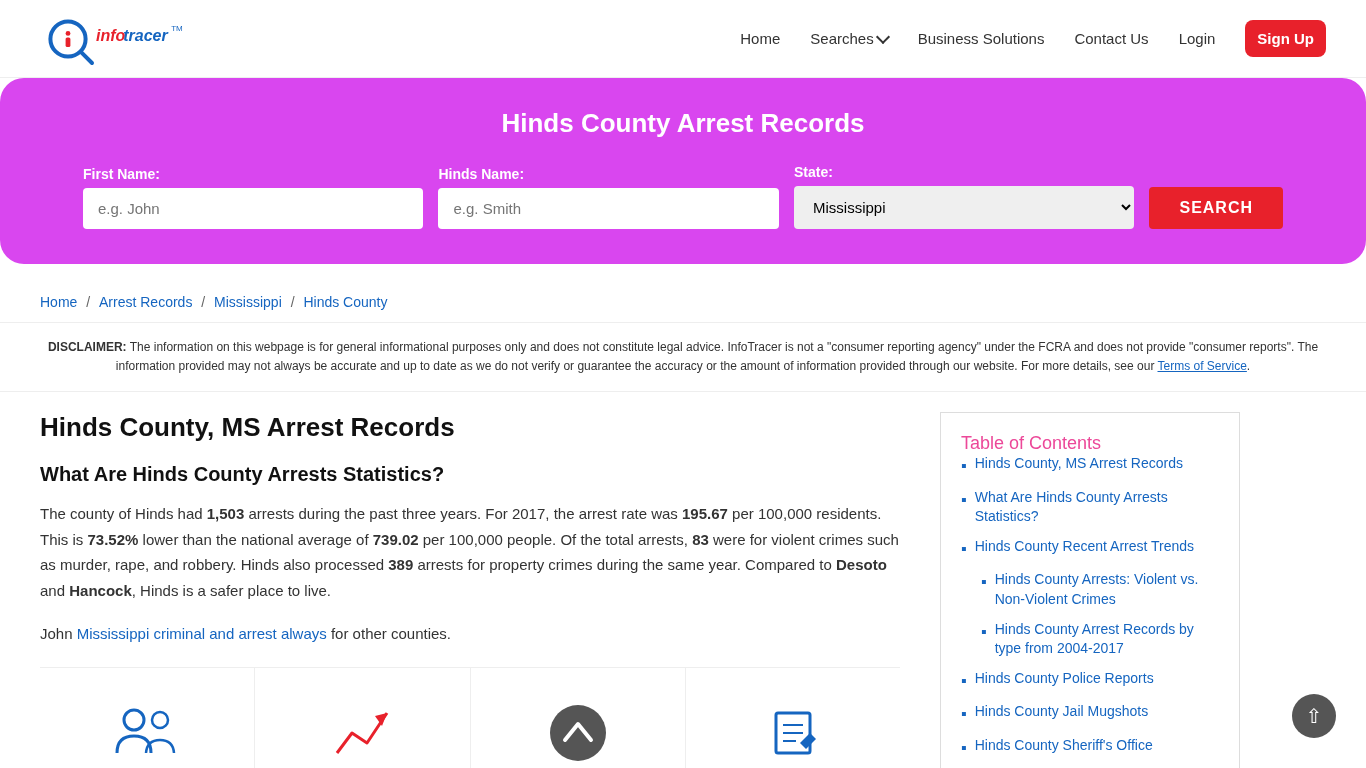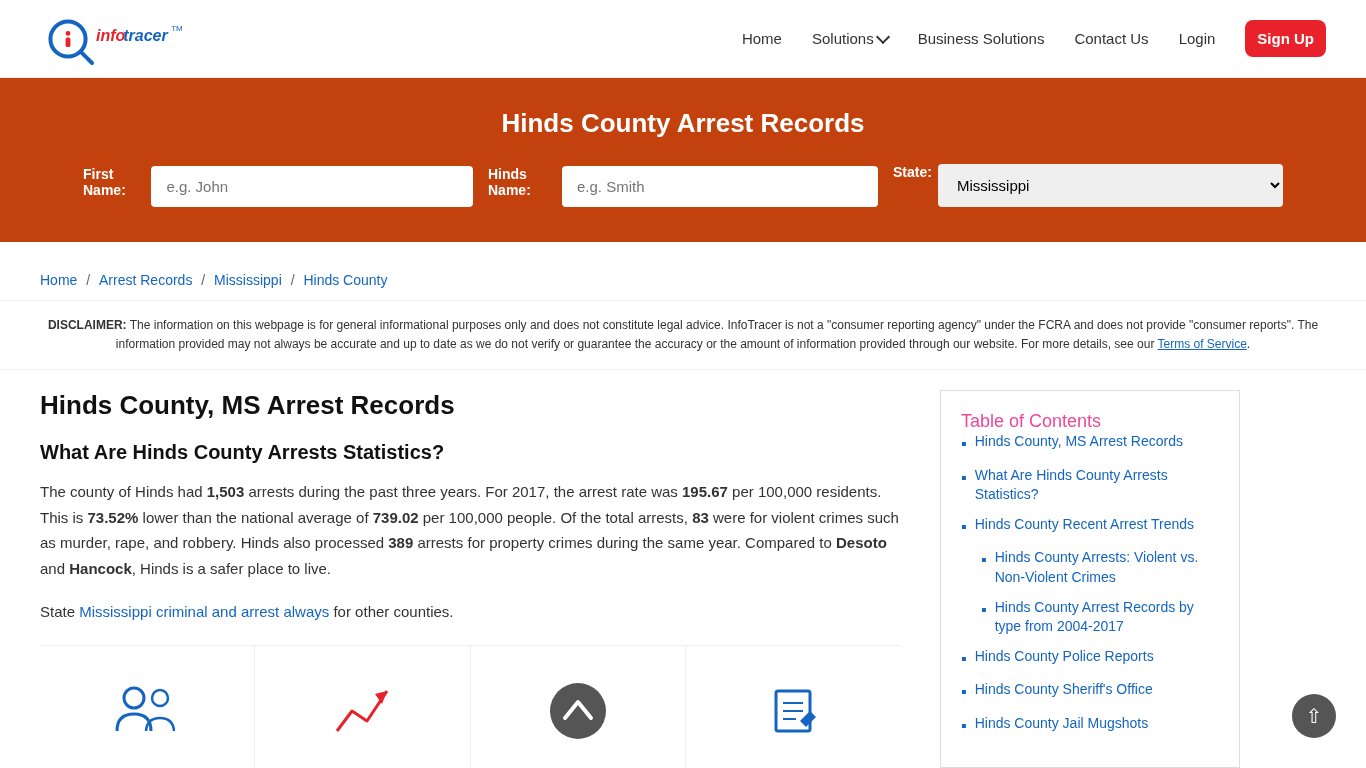--- a/index.html
+++ b/index.html
@@ -49,40 +49,41 @@
       border-radius: 8px;
       font-size: 15px;
       font-weight: bold;
       text-decoration: none;
       border: none;
       cursor: pointer;
     }
 
     
     .search-banner {
-      background: #c2410c;
+      background: #d946ef;
       padding: 30px 40px 35px;
+      border-radius: 24px;
     }
     .search-banner h1 {
       color: #fff;
       text-align: center;
       font-size: 26px;
       font-weight: bold;
       margin-bottom: 25px;
     }
     .search-form {
       display: flex;
       align-items: flex-end;
       gap: 15px;
       max-width: 1200px;
       margin: 0 auto;
     }
     .form-group {
       display: flex;
-      flex-direction: row;
+      flex-direction: column;
       gap: 6px;
     }
     .form-group label {
       color: #fff;
       font-size: 14px;
       font-weight: bold;
     }
     .form-group.fname { flex: 1; }
     .form-group.lname { flex: 1; }
     .form-group.state { flex: 1; }
@@ -283,21 +284,21 @@
 
       <text x="70" y="38" font-family="Arial" font-size="20" font-weight="bold" font-style="italic" fill="#e8212b">info</text>
       <text x="104" y="38" font-family="Arial" font-size="20" font-weight="bold" font-style="italic" fill="#1565c0">tracer</text>
       <text x="164" y="25" font-family="Arial" font-size="10" fill="#1565c0">TM</text>
     </svg>
   </div>
 
   <nav class="nav">
     <a href="#" class="nav-link">Home</a>
     <div class="searches-item">
-      <span>Solutions</span>
+      <span>Searches</span>
       <span class="chevron"></span>
     </div>
     <a href="#">Business Solutions</a>
     <a href="#">Contact Us</a>
     <a href="#" class="login-link">Login</a>
     <a href="#" class="signup-btn">Sign Up</a>
   </nav>
 </header>
 
 <section class="search-banner">
@@ -308,20 +309,21 @@
       <input type="text" placeholder="e.g. John" style="">
     </div>
     <div class="form-group lname">
       <label>Hinds Name:</label>
       <input type="text" placeholder="e.g. Smith" style="">
     </div>
     <div class="form-group state">
       <label>State:</label>
       <select id="state-select"><option value="Alabama">Alabama</option><option value="Alaska">Alaska</option><option value="Arizona">Arizona</option><option value="Arkansas">Arkansas</option><option value="California">California</option><option value="Colorado">Colorado</option><option value="Connecticut">Connecticut</option><option value="Delaware">Delaware</option><option value="Florida">Florida</option><option value="Georgia">Georgia</option><option value="Hawaii">Hawaii</option><option value="Idaho">Idaho</option><option value="Illinois">Illinois</option><option value="Indiana">Indiana</option><option value="Iowa">Iowa</option><option value="Kansas">Kansas</option><option value="Kentucky">Kentucky</option><option value="Louisiana">Louisiana</option><option value="Maine">Maine</option><option value="Maryland">Maryland</option><option value="Massachusetts">Massachusetts</option><option value="Michigan">Michigan</option><option value="Minnesota">Minnesota</option><option value="Mississippi" selected="">Mississippi</option><option value="Missouri">Missouri</option><option value="Montana">Montana</option><option value="Nebraska">Nebraska</option><option value="Nevada">Nevada</option><option value="New Hampshire">New Hampshire</option><option value="New Jersey">New Jersey</option><option value="New Mexico">New Mexico</option><option value="New York">New York</option><option value="North Carolina">North Carolina</option><option value="North Dakota">North Dakota</option><option value="Ohio">Ohio</option><option value="Oklahoma">Oklahoma</option><option value="Oregon">Oregon</option><option value="Pennsylvania">Pennsylvania</option><option value="Rhode Island">Rhode Island</option><option value="South Carolina">South Carolina</option><option value="South Dakota">South Dakota</option><option value="Tennessee">Tennessee</option><option value="Texas">Texas</option><option value="Utah">Utah</option><option value="Vermont">Vermont</option><option value="Virginia">Virginia</option><option value="Washington">Washington</option><option value="West Virginia">West Virginia</option><option value="Wisconsin">Wisconsin</option><option value="Wyoming">Wyoming</option></select>
     </div>
+    <button type="button" class="search-btn">SEARCH</button>
   </form>
 </section>
 
 <div class="breadcrumb">
   <a href="#">Home</a>
   <span> / </span>
   <a href="#">Arrest Records</a>
   <span> / </span>
   <a href="#">Mississippi</a>
   <span> / </span>
@@ -336,21 +338,21 @@
 
 <div class="main-content">
 
   <article class="article">
     <h2>Hinds County, MS Arrest Records</h2>
     <h3>What Are Hinds County Arrests Statistics?</h3>
     <p>
       The county of Hinds had <strong>1,503</strong> arrests during the past three years. For 2017, the arrest rate was <strong>195.67</strong> per 100,000 residents. This is <strong>73.52%</strong> lower than the national average of <strong>739.02</strong> per 100,000 people. Of the total arrests, <strong>83</strong> were for violent crimes such as murder, rape, and robbery. Hinds also processed <strong>389</strong> arrests for property crimes during the same year. Compared to <strong>Desoto</strong> and <strong>Hancock</strong>, Hinds is a safer place to live.
     </p>
     <p>
-      <span>State </span><a href="#">Mississippi criminal and arrest always</a><span> for other counties.</span>
+      <span>John </span><a href="#">Mississippi criminal and arrest always</a><span> for other counties.</span>
     </p>
 
     <div class="stats-row">
       <div class="stat-item">
         <svg class="stat-icon" viewBox="0 0 70 70" xmlns="http://www.w3.org/2000/svg">
 
           <circle cx="22" cy="22" r="10" fill="none" stroke="#1565c0" stroke-width="3"></circle>
           <path d="M5 55 Q5 38 22 38 Q39 38 39 55" fill="none" stroke="#1565c0" stroke-width="3"></path>
           <circle cx="48" cy="22" r="8" fill="none" stroke="#1565c0" stroke-width="2.5"></circle>
           <path d="M34 55 Q35 42 48 42 Q61 42 62 55" fill="none" stroke="#1565c0" stroke-width="2.5"></path>
@@ -399,24 +401,24 @@
           <li class="sub">
             <a href="#">Hinds County Arrests: Violent vs. Non-Violent Crimes</a>
           </li>
           <li class="sub">
             <a href="#">Hinds County Arrest Records by type from 2004-2017</a>
           </li>
           <li>
             <a href="#">Hinds County Police Reports</a>
           </li>
           <li>
+            <a href="#">Hinds County Jail Mugshots</a>
+          </li>
+          <li>
             <a href="#">Hinds County Sheriff's Office</a>
           </li>
-          <li>
-            <a href="#">Hinds County Jail Mugshots</a>
-          </li>
         </ul>
     </div>
   </aside>
 
 </div>
 
 <div class="scroll-top">⇧</div>
 
 </body></html>

